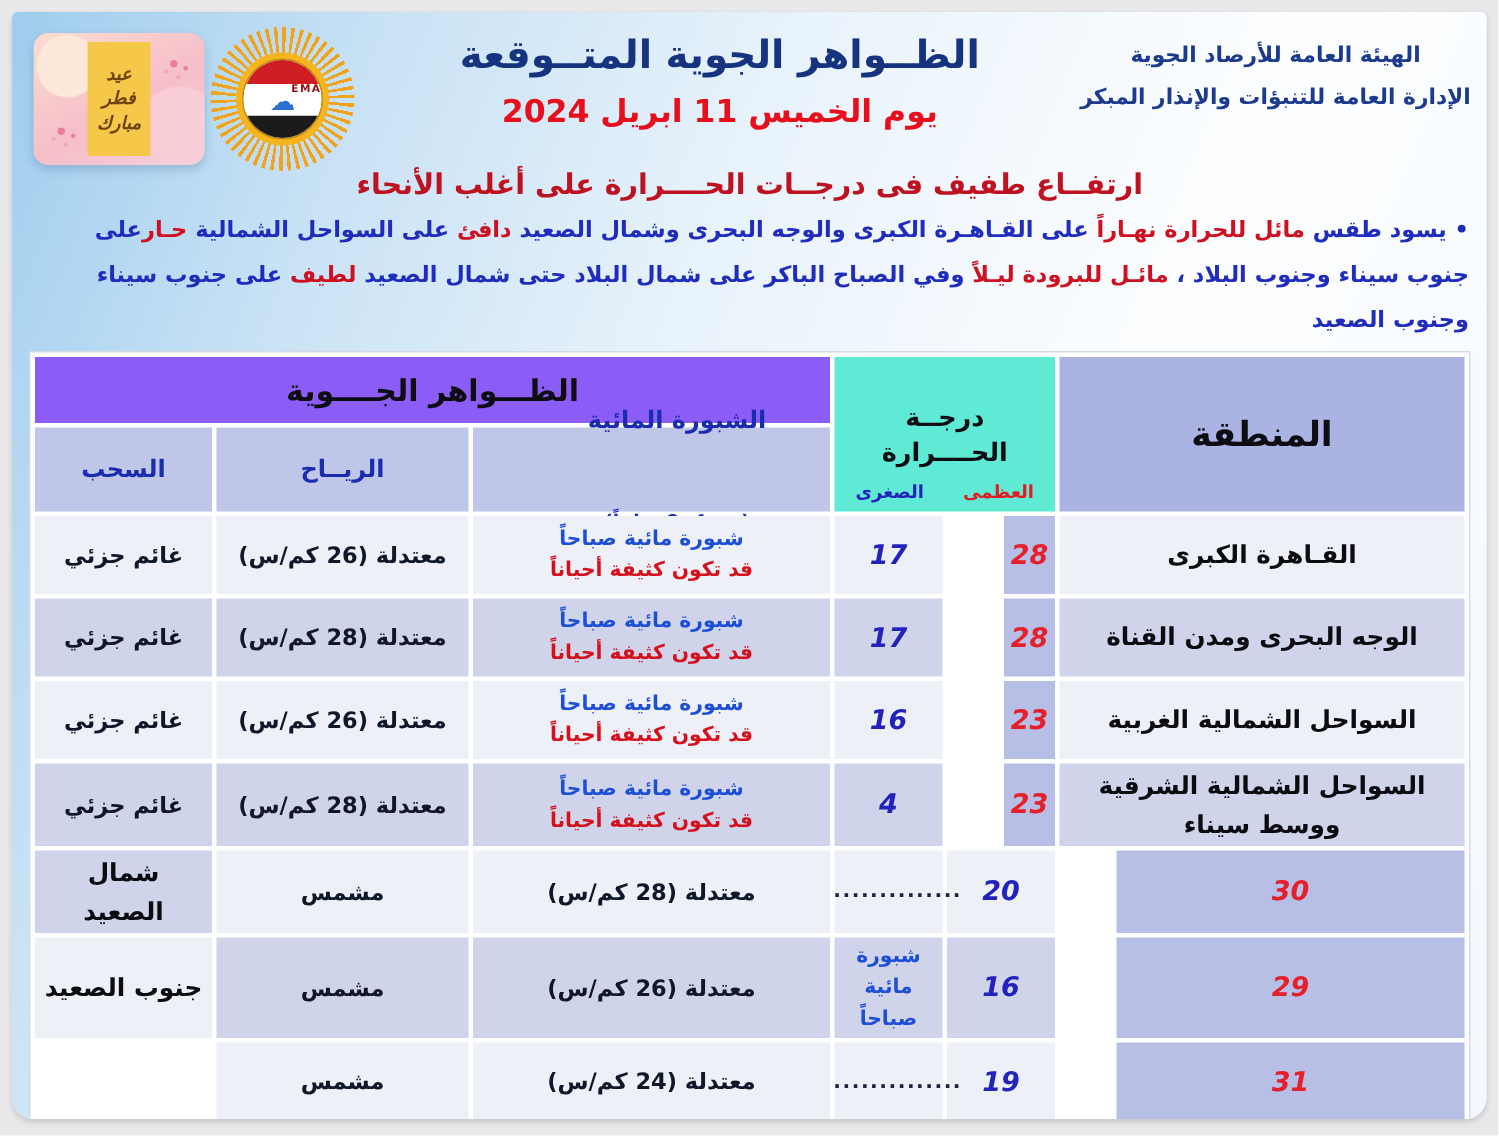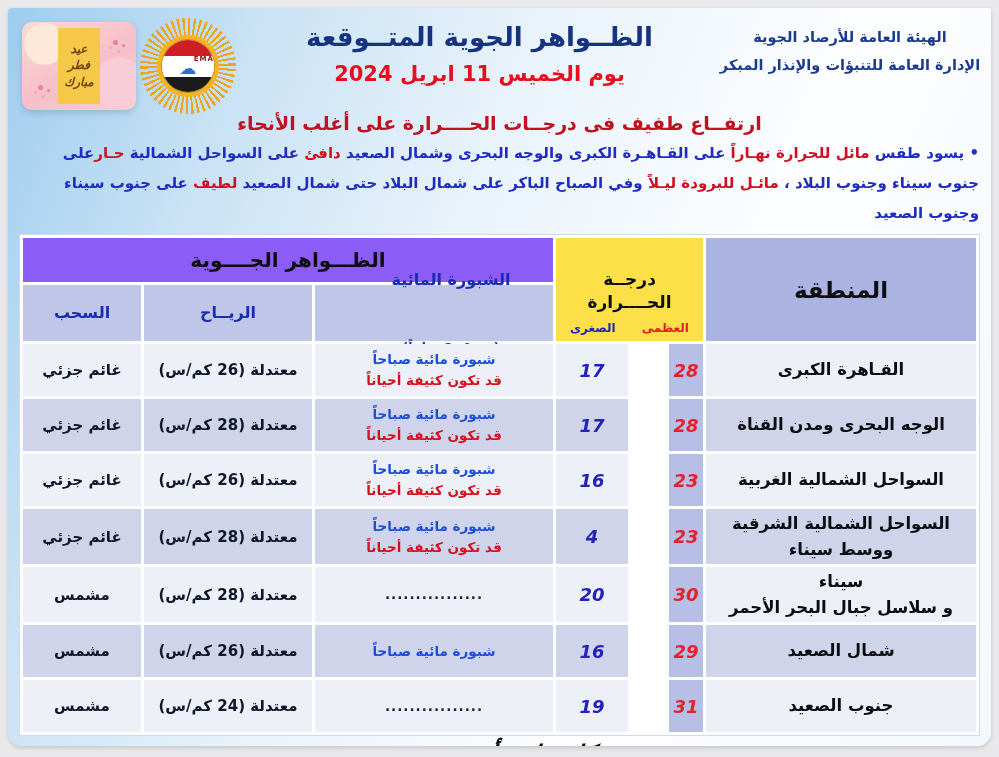--- a/index.html
+++ b/index.html
@@ -141,21 +141,21 @@
     display: flex; flex-direction: column;
     align-items: center; justify-content: center;
     text-align: center;
     padding: 2px 6px;
   }
   .even { background: #eef0f7; }
   .odd  { background: #cfd4ea; }
   .maxbg { background: #b8bfe6; }
   .phen-h { grid-column: 4 / 7; grid-row: 1; background: #8b5cf6; color: #0d0d12; font-weight: bold; font-size: 20px; }
   .region-h { grid-column: 1; grid-row: 1 / 3; background: #aab3e2; color: #0d0d12; font-weight: bold; font-size: 23px; }
-  .temp-h { grid-column: 2 / 4; grid-row: 1 / 3; background: #fde047; color: #0d0d12; font-weight: bold; font-size: 17px; line-height: 1.35; justify-content: flex-end; padding-bottom: 5px; }
+  .temp-h { grid-column: 2 / 4; grid-row: 1 / 3; background: #5eead4; color: #0d0d12; font-weight: bold; font-size: 17px; line-height: 1.35; justify-content: flex-end; padding-bottom: 5px; }
   .sub-h { background: #c0c6e8; color: #1a2db0; font-weight: bold; font-size: 16px; line-height: 1.4; }
   .fog-h { grid-column: 4; grid-row: 2; padding-left: 40px; }
   .wind-h { grid-column: 5; grid-row: 2; }
   .cloud-h { grid-column: 6; grid-row: 2; }
   .fog-h .sub2 { font-size: 12.5px; margin-top: 48px; }
   .temp-sub {
     display: flex; justify-content: space-between;
     width: 100%; padding: 6px 8px 0;
     font-size: 12px; font-weight: bold;
   }
@@ -278,24 +278,20 @@
         <div>ووسط سيناء</div>
       </div>
       <div class="cell num max-num maxbg">23</div>
       <div class="cell num min-num odd">4</div>
       <div class="cell fog-cell odd">
         <div class="fog-blue">شبورة مائية صباحاً</div>
         <div class="fog-red">قد تكون كثيفة أحياناً</div>
       </div>
       <div class="cell wind-cell odd">معتدلة (28 كم/س)</div>
       <div class="cell cloud-cell odd">غائم جزئي</div>
-      <div class="cell region-cell even">
-        <div>سيناء</div>
-        <div>و سلاسل جبال البحر الأحمر</div>
-      </div>
       <div class="cell num max-num maxbg">30</div>
       <div class="cell num min-num even">20</div>
       <div class="cell fog-cell even">
         <div class="fog-dark">................</div>
       </div>
       <div class="cell wind-cell even">معتدلة (28 كم/س)</div>
       <div class="cell cloud-cell even">مشمس</div>
       <div class="cell region-cell odd">
         <div>شمال الصعيد</div>
       </div>

